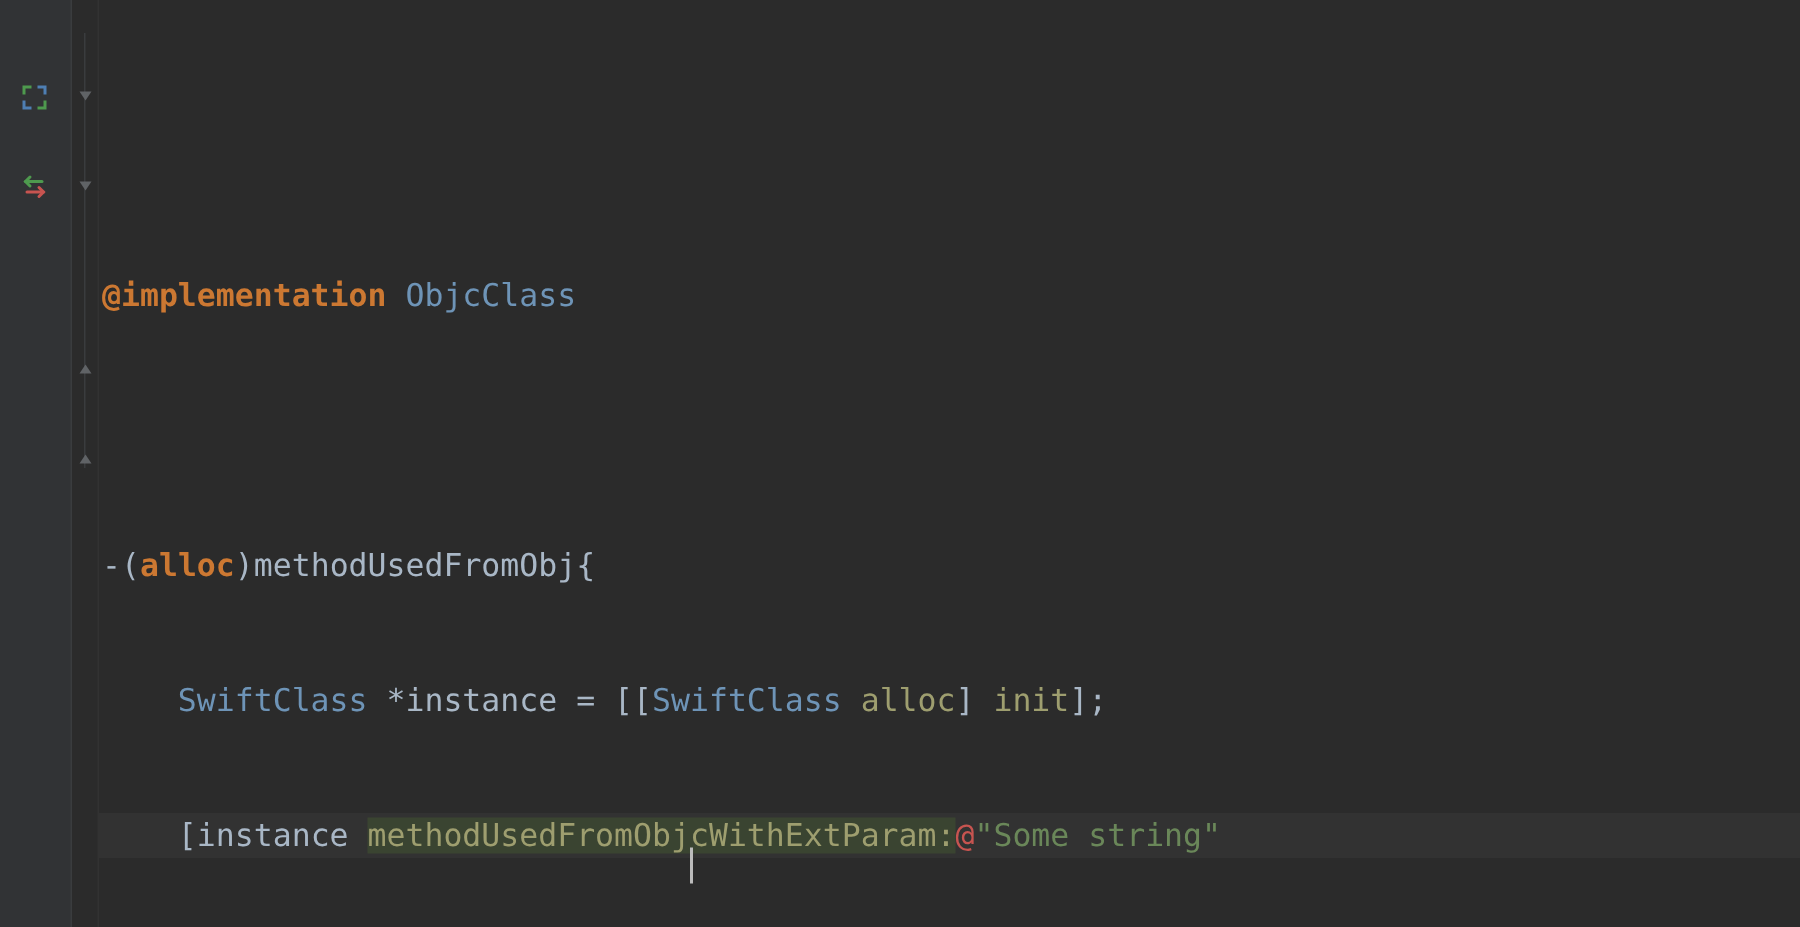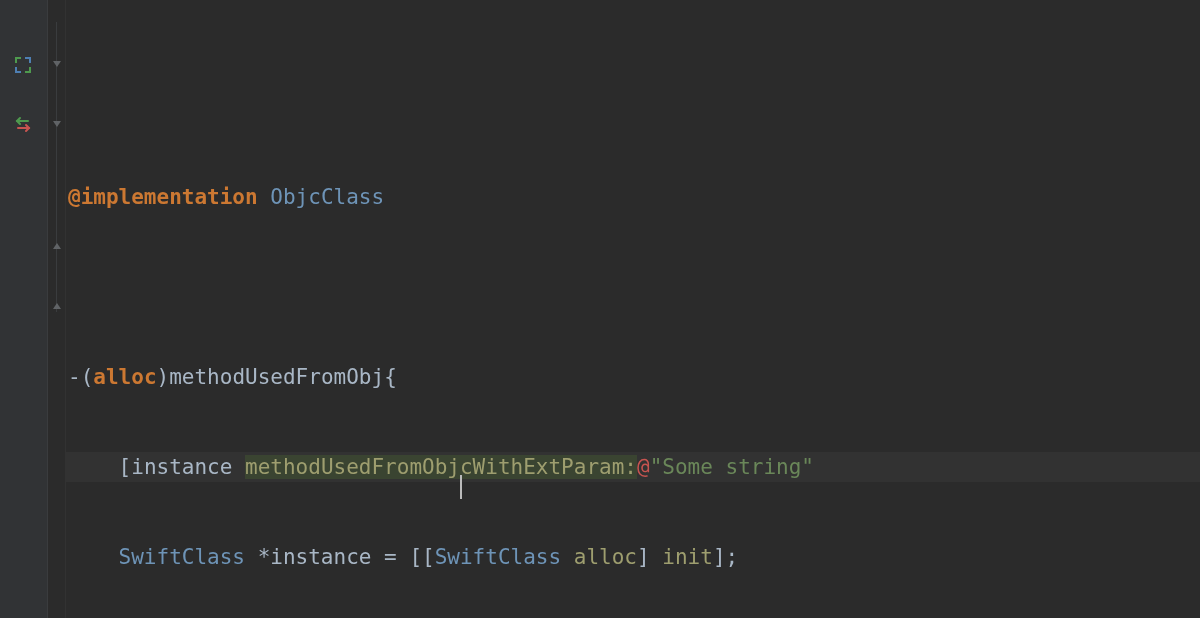--- a/index.html
+++ b/index.html
@@ -135,19 +135,19 @@
         <path d="M2 9 L10 9 L6 3 Z" fill="#606366"></path>
       </svg>
   </div>
 </div>
 
 <div class="code">
   <div class="code-line" style="height:30px"></div>
   <div class="code-line"><span class="kw-orange">@implementation</span><span> </span><span class="type-blue">ObjcClass</span></div>
   <div class="code-line"></div>
   <div class="code-line"><span class="punct">-</span><span class="punct">(</span><span class="kw-orange">alloc</span><span class="punct">)</span><span class="ident">methodUsedFromObj</span><span class="punct">{</span></div>
+  <div class="code-line"><span>    </span><span class="type-blue">SwiftClass</span><span class="ident"> *instance </span><span class="punct">=</span><span class="punct"> [[</span><span class="type-blue">SwiftClass</span><span> </span><span class="method-olive">alloc</span><span class="punct">] </span><span class="method-olive">init</span><span class="punct">];</span></div>
   <div class="code-line hl-line"><span>    </span><span class="punct">[</span><span class="ident">instance </span><span class="method-hl">methodUsedFromObj</span><span class="caret"></span><span class="method-hl">cWithExtParam:</span><span class="at-red">@</span><span class="str-green">"Some string"</span></div>
-  <div class="code-line"><span>    </span><span class="type-blue">SwiftClass</span><span class="ident"> *instance </span><span class="punct">=</span><span class="punct"> [[</span><span class="type-blue">SwiftClass</span><span> </span><span class="method-olive">alloc</span><span class="punct">] </span><span class="method-olive">init</span><span class="punct">];</span></div>
   
   
   
   
 </div>
 
 </body></html>

